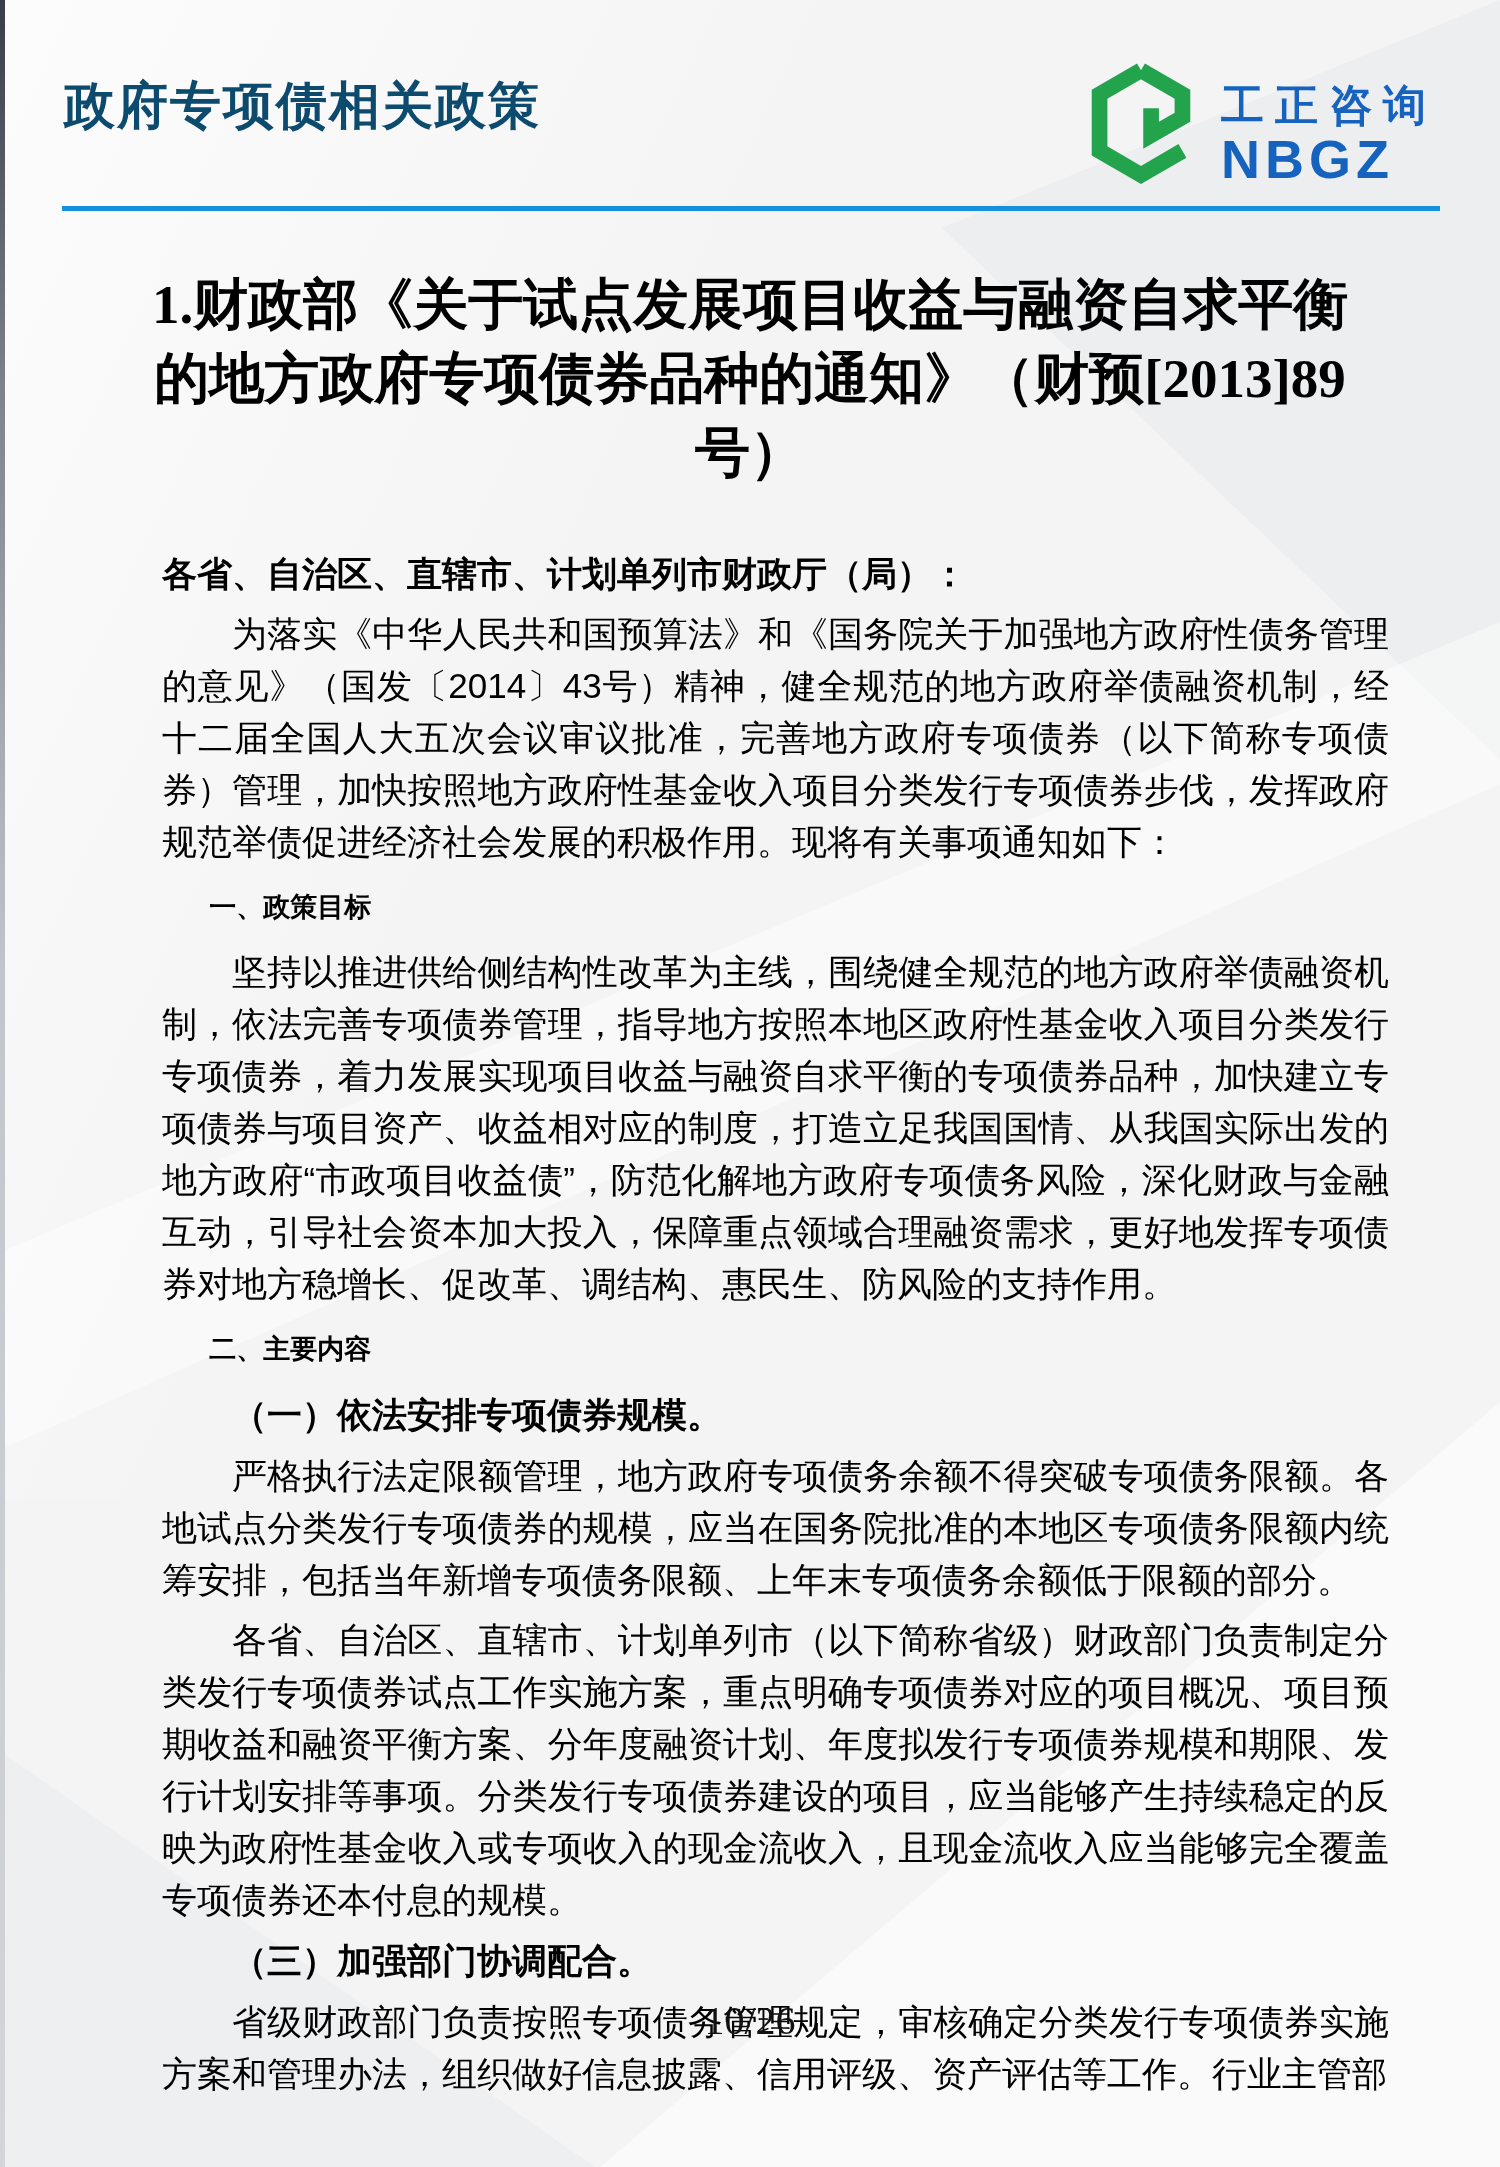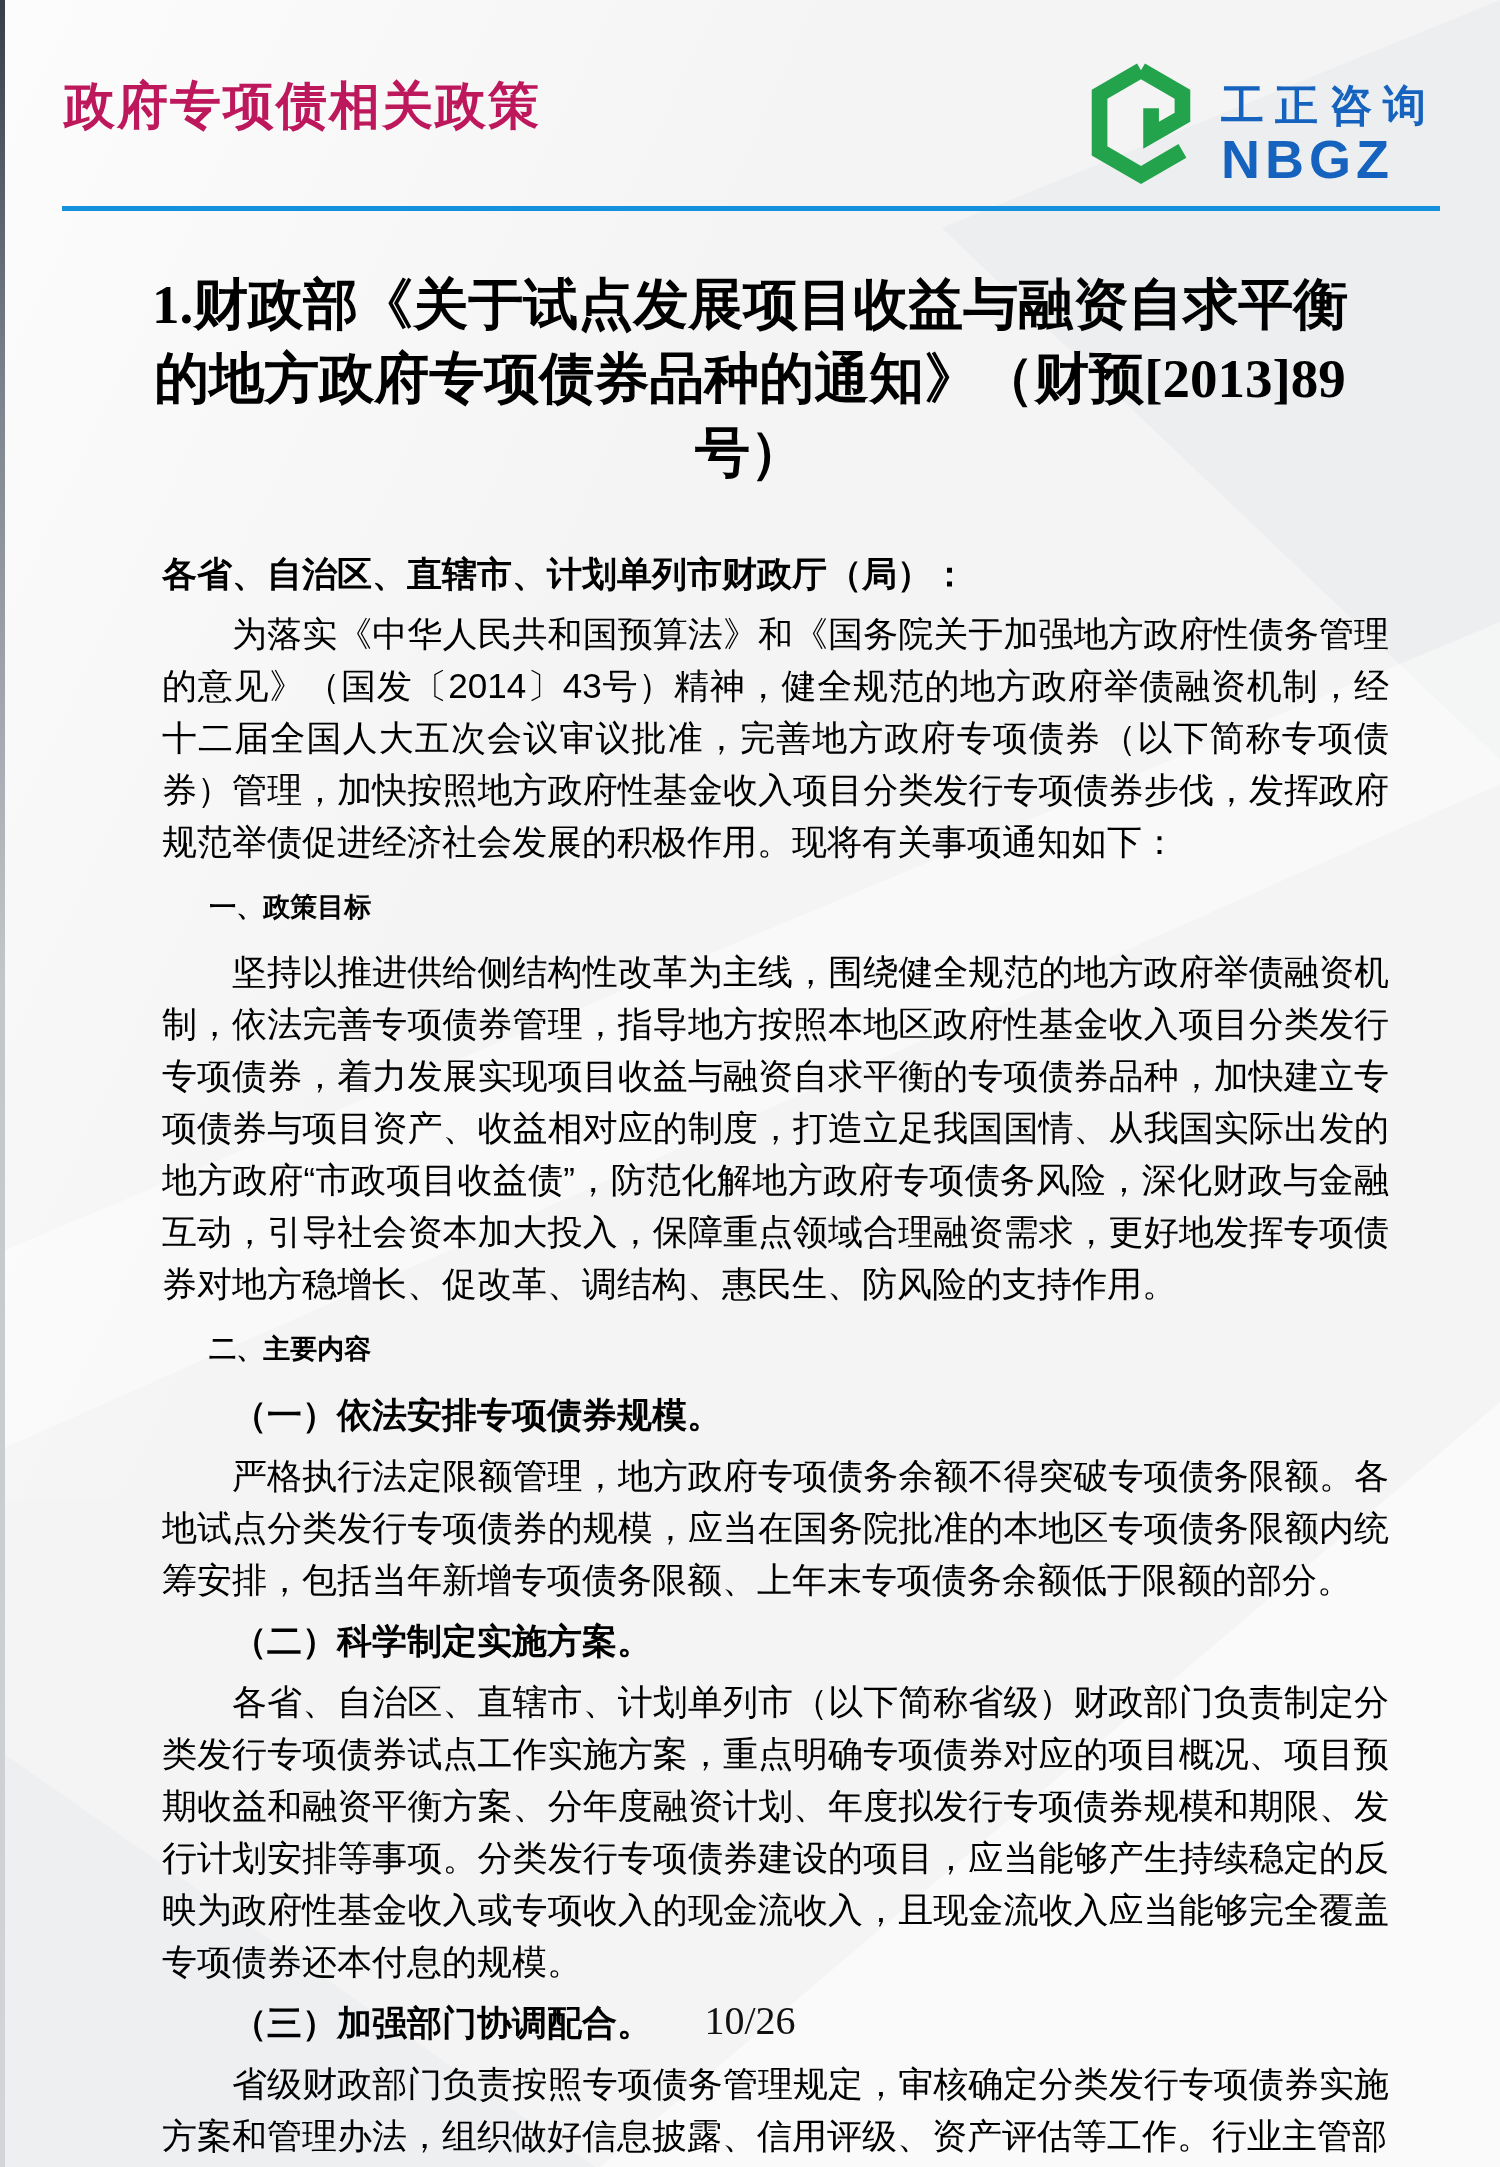--- a/index.html
+++ b/index.html
@@ -86,21 +86,21 @@
 
 <div class="page">
 
   <div class="facet facet-1"></div>
   <div class="facet facet-3"></div>
   <div class="facet facet-2"></div>
   <div class="facet facet-4"></div>
   <div class="facet facet-5"></div>
   <div class="left-edge"></div>
 
-  <div class="header-title" style="color: #be185d;">政府专项债相关政策</div>
+  <div class="header-title" style="color: #0c4a6e;">政府专项债相关政策</div>
 
   <div class="logo">
     <svg class="logo-icon" viewBox="0 0 100 112" xmlns="http://www.w3.org/2000/svg" aria-hidden="true">
       <path d="M50 8 L13 29.5 L13 80 L50 101.5 L87 80" fill="none" stroke="#22A34C" stroke-width="14" stroke-linejoin="miter"></path>
       <path d="M50 8 L87 29.5 L87 50 L59 66 L59 42" fill="none" stroke="#22A34C" stroke-width="14" stroke-linejoin="miter"></path>
     </svg>
     <div class="logo-text">
       <span class="brand-cn" style="color: rgb(21, 99, 190);">工正咨询</span>
       <span class="brand-en" style="color: rgb(21, 99, 190);">NBGZ</span>
     </div>
@@ -111,21 +111,20 @@
   <div class="doc-title">1.财政部《关于试点发展项目收益与融资自求平衡的地方政府专项债券品种的通知》（财预[2013]89号）</div>
 
   <div class="doc-body">
       <p class="salutation">各省、自治区、直辖市、计划单列市财政厅（局）：</p>
       <p class="para">为落实《中华人民共和国预算法》和《国务院关于加强地方政府性债务管理的意见》（国发〔2014〕43号）精神，健全规范的地方政府举债融资机制，经十二届全国人大五次会议审议批准，完善地方政府专项债券（以下简称专项债券）管理，加快按照地方政府性基金收入项目分类发行专项债券步伐，发挥政府规范举债促进经济社会发展的积极作用。现将有关事项通知如下：</p>
       <p class="section">一、政策目标</p>
       <p class="para">坚持以推进供给侧结构性改革为主线，围绕健全规范的地方政府举债融资机制，依法完善专项债券管理，指导地方按照本地区政府性基金收入项目分类发行专项债券，着力发展实现项目收益与融资自求平衡的专项债券品种，加快建立专项债券与项目资产、收益相对应的制度，打造立足我国国情、从我国实际出发的地方政府“市政项目收益债”，防范化解地方政府专项债务风险，深化财政与金融互动，引导社会资本加大投入，保障重点领域合理融资需求，更好地发挥专项债券对地方稳增长、促改革、调结构、惠民生、防风险的支持作用。</p>
       <p class="section">二、主要内容</p>
       <p class="subheading">（一）依法安排专项债券规模。</p>
       <p class="para">严格执行法定限额管理，地方政府专项债务余额不得突破专项债务限额。各地试点分类发行专项债券的规模，应当在国务院批准的本地区专项债务限额内统筹安排，包括当年新增专项债务限额、上年末专项债务余额低于限额的部分。</p>
-      <p class="subheading">（二）科学制定实施方案。</p>
       <p class="para">各省、自治区、直辖市、计划单列市（以下简称省级）财政部门负责制定分类发行专项债券试点工作实施方案，重点明确专项债券对应的项目概况、项目预期收益和融资平衡方案、分年度融资计划、年度拟发行专项债券规模和期限、发行计划安排等事项。分类发行专项债券建设的项目，应当能够产生持续稳定的反映为政府性基金收入或专项收入的现金流收入，且现金流收入应当能够完全覆盖专项债券还本付息的规模。</p>
       <p class="subheading">（三）加强部门协调配合。</p>
       <p class="para">省级财政部门负责按照专项债务管理规定，审核确定分类发行专项债券实施方案和管理办法，组织做好信息披露、信用评级、资产评估等工作。行业主管部</p>
     </div>
 
   <div class="page-number">10/26</div>
 
 </div>
 
 </body></html>

